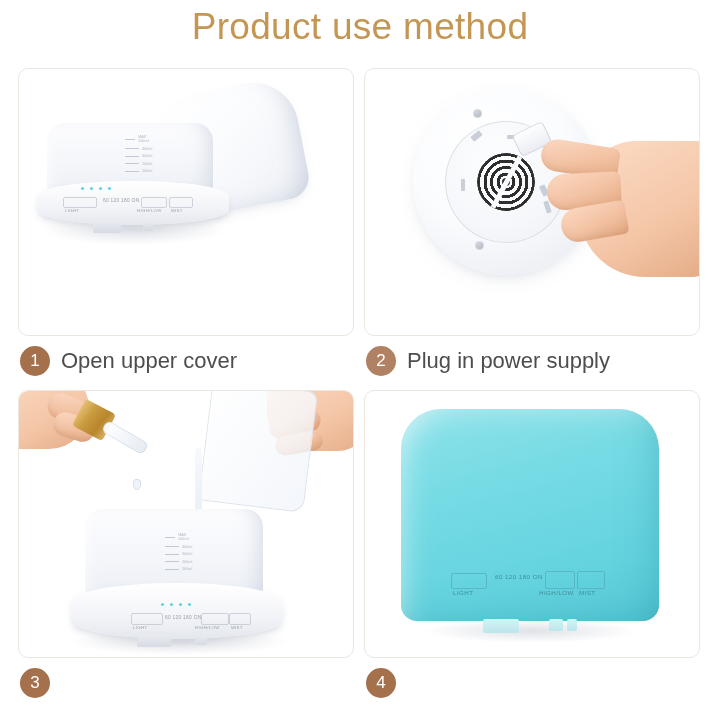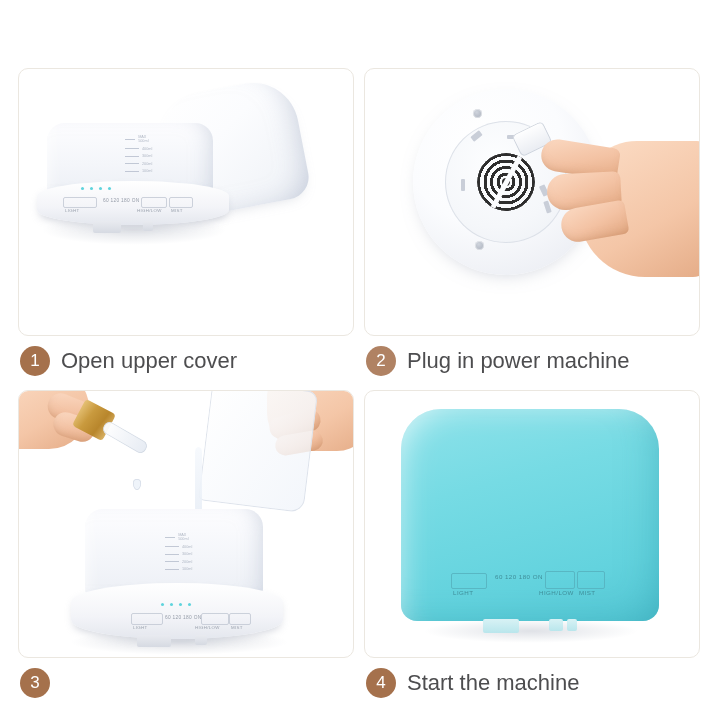--- a/index.html
+++ b/index.html
@@ -291,20 +291,21 @@
     position: absolute;
     background: linear-gradient(180deg,#d8f2f5,#b9e6ec);
     border-radius: 2px;
   }
 </style>
 </head>
 <body>
 
 <div id="page">
 
+  <div class="title">Product use method</div>
 
   <div class="grid">
 
     <div class="step">
       <div class="photo">
         <div class="scene">
 
           <div class="lid" style="left:145px; top:18px; width:138px; height:122px; transform:rotate(-11deg);"></div>
 
           <div class="unit">
@@ -393,21 +394,21 @@
           <div class="hand">
             <div class="palm" style="left:214px; top:72px; width:132px; height:136px; border-radius:58px 14px 18px 66px;"></div>
             <div class="finger" style="left:176px; top:74px; width:78px; height:32px; border-radius:18px 8px 8px 18px; transform:rotate(9deg);"></div>
             <div class="finger" style="left:182px; top:104px; width:74px; height:36px; border-radius:20px 8px 8px 20px; transform:rotate(-3deg);"></div>
             <div class="finger" style="left:196px; top:136px; width:66px; height:34px; border-radius:18px 6px 6px 18px; transform:rotate(-10deg);"></div>
           </div>
         </div>
       </div>
       <div class="caption">
         <div class="badge tan">2</div>
-        <div class="caption-text">Plug in power machine</div>
+        <div class="caption-text">Plug in power supply</div>
       </div>
     </div>
 
     <div class="step">
       <div class="photo">
         <div class="scene">
 
           <div class="hand">
             <div class="palm" style="left:-26px; top:-18px; width:96px; height:76px; border-radius:28px 34px 40px 22px;"></div>
             <div class="finger" style="left:28px; top:6px; width:46px; height:26px; border-radius:14px; transform:rotate(22deg);"></div>
@@ -506,18 +507,17 @@
             <div class="glow-label" style="left:136px; top:22px;">MIST</div>
           </div>
 
           <div class="glow-foot" style="left:118px; top:228px; width:36px; height:14px;"></div>
           <div class="glow-foot" style="left:184px; top:228px; width:14px; height:12px;"></div>
           <div class="glow-foot" style="left:202px; top:228px; width:10px; height:12px;"></div>
         </div>
       </div>
       <div class="caption">
         <div class="badge">4</div>
-        <div class="caption-text">Start the machine</div>
       </div>
     </div>
 
   </div>
 </div>
 
 </body></html>

